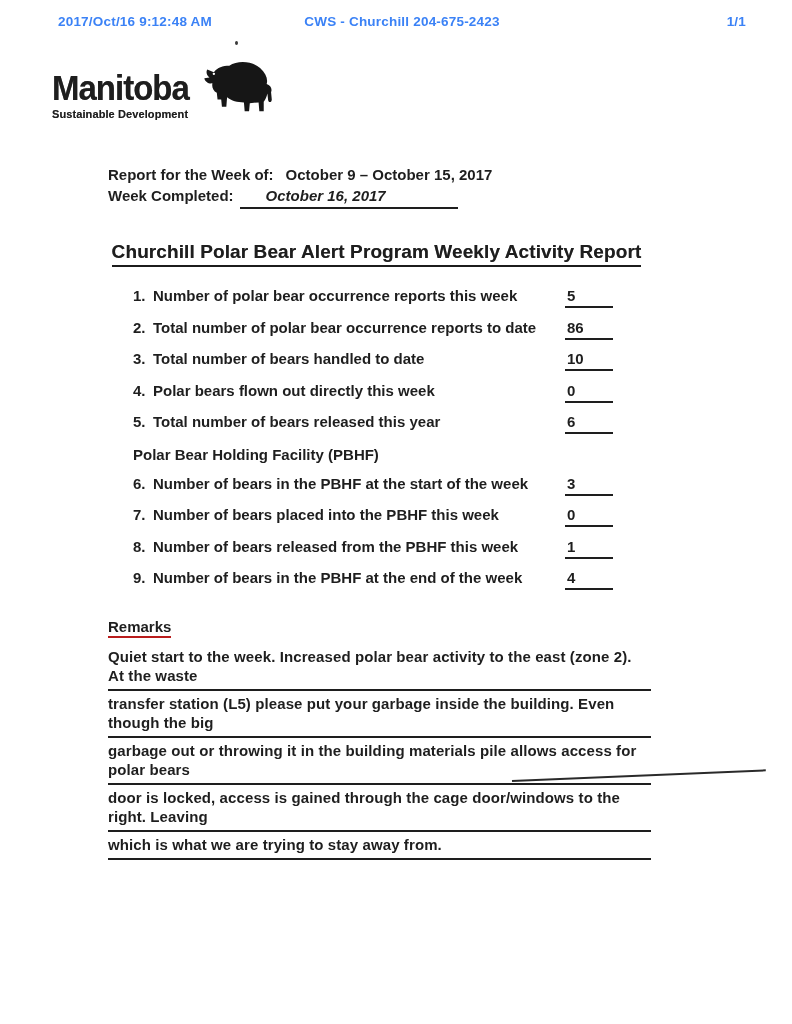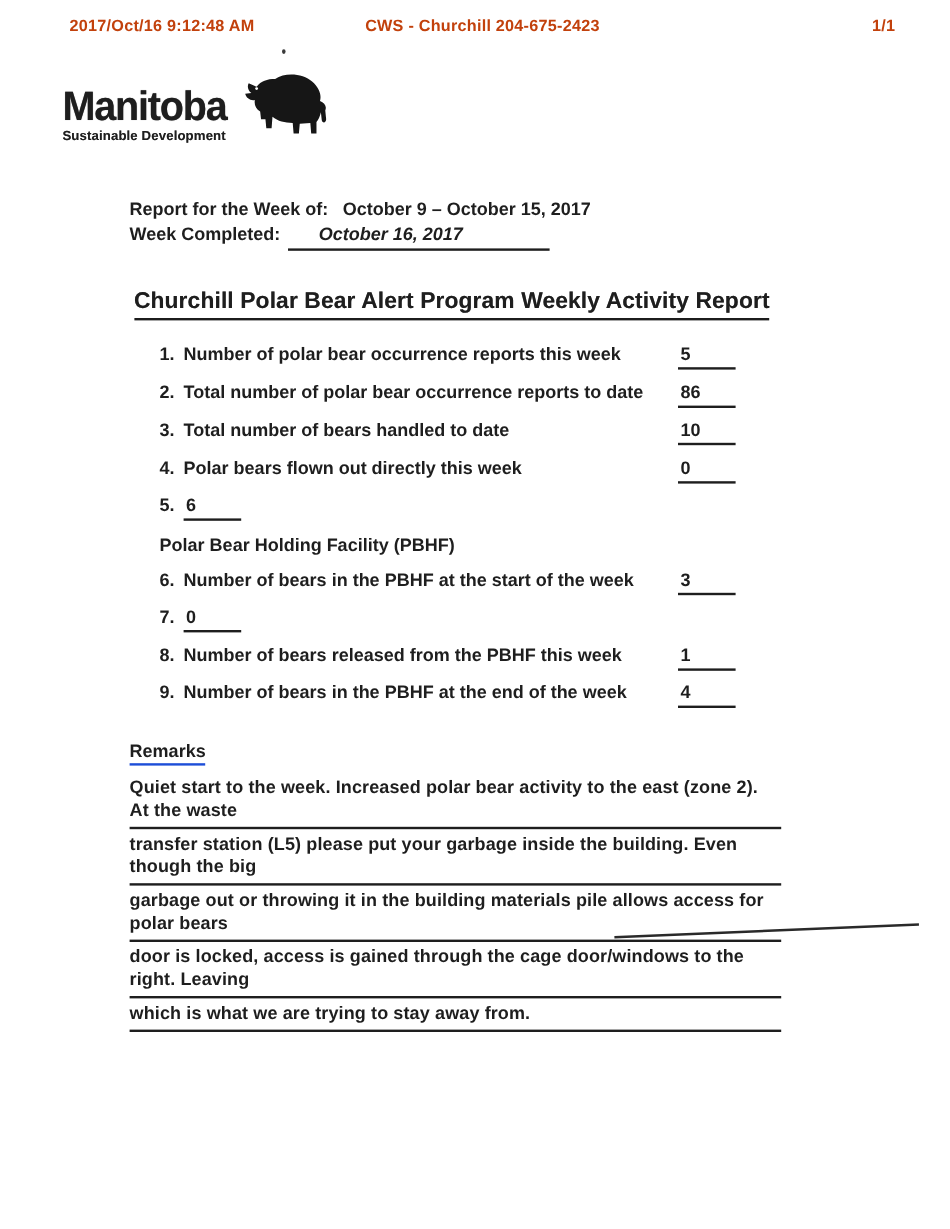--- a/index.html
+++ b/index.html
@@ -7,21 +7,21 @@
     width:792px; height:1024px; background:#ffffff; position:relative;
     font-family:"Liberation Sans", sans-serif; color:#1e1e1e;
     overflow:hidden;
   }
 
   
   .fax-header {
     display:flex; align-items:flex-start;
     padding:14px 46px 0 58px;
     font-size:13.5px; font-weight:600; letter-spacing:.2px;
-    color:#c2410c;
+    color:#3b82f6;
   }
   .fh-left  { flex:1; text-align:left; }
   .fh-center{ flex:1.3; text-align:center; }
   .fh-right { flex:1; text-align:right; }
 
   .artifact-dot {
     position:absolute; left:235px; top:41px;
     width:3px; height:4px; background:#3a3a3a; border-radius:50%;
   }
 
@@ -63,21 +63,21 @@
   .lbl { flex:1; padding-right:8px; }
   .val {
     width:46px; flex:none; align-self:flex-end;
     border-bottom:2px solid #1e1e1e; padding:0 0 1px 2px;
   }
   .subhead { margin:12px 0 10.5px 0; line-height:18px; }
 
   
   .remarks { margin:28px 0 0 108px; width:543px; font-size:15px; font-weight:700; }
   .remarks-h {
-    display:inline-block; border-bottom:2px solid #1d4ed8;
+    display:inline-block; border-bottom:2px solid #b91c1c;
     padding-bottom:1px; margin-bottom:6px;
   }
   .rline {
     border-bottom:2px solid #1e1e1e; padding:3px 0 4px; line-height:19px;
     letter-spacing:.1px;
   }
 
   
   .pen-line {
     position:absolute; left:512px; top:780px; width:254px; height:0;
@@ -151,32 +151,34 @@
       <span class="lbl">Total number of bears handled to date</span>
       <span class="val">10</span>
     </div>
     <div class="row">
       <span class="num">4.</span>
       <span class="lbl">Polar bears flown out directly this week</span>
       <span class="val">0</span>
     </div>
     <div class="row">
       <span class="num">5.</span>
+      <span class="lbl">Total number of bears released this year</span>
       <span class="val">6</span>
     </div>
 
     <div class="subhead">Polar Bear Holding Facility (PBHF)</div>
 
     <div class="row">
       <span class="num">6.</span>
       <span class="lbl">Number of bears in the PBHF at the start of the week</span>
       <span class="val">3</span>
     </div>
     <div class="row">
       <span class="num">7.</span>
+      <span class="lbl">Number of bears placed into the PBHF this week</span>
       <span class="val">0</span>
     </div>
     <div class="row">
       <span class="num">8.</span>
       <span class="lbl">Number of bears released from the PBHF this week</span>
       <span class="val">1</span>
     </div>
     <div class="row">
       <span class="num">9.</span>
       <span class="lbl">Number of bears in the PBHF at the end of the week</span>

